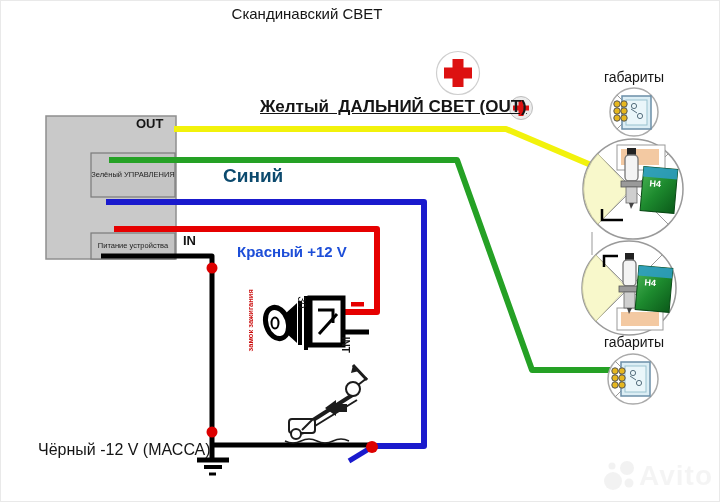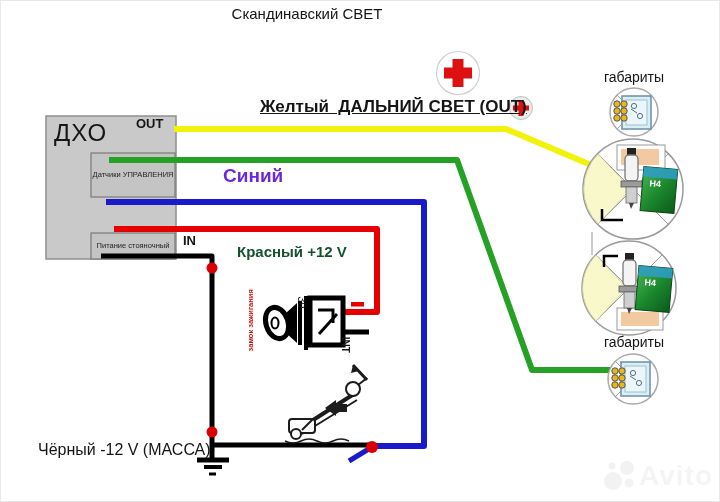--- a/index.html
+++ b/index.html
@@ -186,35 +186,34 @@
     <circle cx="211" cy="431" r="5.5" fill="#dd0000"></circle>
     <circle cx="371" cy="446" r="6" fill="#dd0000"></circle>
   </svg>
 
   <div class="lbl title-line" style="top:4px;">Скандинавский СВЕТ</div>
 
 
   <div class="lbl u" style="left:259px;top:96px;font-size:17px;font-weight:bold;">Желтый  ДАЛЬНИЙ СВЕТ (OUT)</div>
 
 
-  <div class="lbl" style="left:222px;top:164px;font-size:19px;font-weight:bold;color:#6d28d9;">Синий</div>
-
-  <div class="lbl" style="left:236px;top:242px;font-size:15px;font-weight:600;color:#14532d;">Красный +12 V</div>
+  <div class="lbl" style="left:222px;top:164px;font-size:19px;font-weight:bold;color:#0c4a6e;">Синий</div>
+
+  <div class="lbl" style="left:236px;top:242px;font-size:15px;font-weight:600;color:#1d4ed8;">Красный +12 V</div>
 
   <div class="lbl" style="left:37px;top:440px;font-size:16px;">Чёрный -12 V (МАССА)</div>
 
   <div class="lbl" style="left:583px;top:68px;width:100px;text-align:center;font-size:14px;">габариты</div>
   <div class="lbl" style="left:583px;top:333px;width:100px;text-align:center;font-size:14px;">габариты</div>
 
-  <div class="lbl" style="left:53px;top:118px;font-size:24px;letter-spacing:1px;">ДХО</div>
   <div class="lbl" style="left:135px;top:116px;font-size:13px;font-weight:bold;">OUT</div>
   <div class="lbl" style="left:182px;top:233px;font-size:13px;font-weight:bold;">IN</div>
 
-  <div class="lbl boxlabel" style="left:90px;top:152px;width:84px;height:44px;">Датчики УПРАВЛЕНИЯ</div>
-  <div class="lbl boxlabel" style="left:90px;top:232px;width:84px;height:26px;">Питание стояночный</div>
+  <div class="lbl boxlabel" style="left:90px;top:152px;width:84px;height:44px;">Зелёный УПРАВЛЕНИЯ</div>
+  <div class="lbl boxlabel" style="left:90px;top:232px;width:84px;height:26px;">Питание устройства</div>
 
   <div class="lbl rotm90" style="left:205px;top:315px;width:90px;text-align:center;font-size:7.5px;font-weight:bold;color:#cc1111;">замок зажигания</div>
   <div class="lbl rot90" style="left:291px;top:295px;width:20px;text-align:center;font-size:11px;">30</div>
   <div class="lbl rot90" style="left:331px;top:338px;width:26px;text-align:center;font-size:10px;font-weight:bold;">INT</div>
 
   <div id="watermark">
     <svg width="36" height="34" viewBox="0 0 36 34">
       <circle cx="10" cy="22" r="9" fill="#333"></circle>
       <circle cx="24" cy="9" r="7" fill="#333"></circle>
       <circle cx="26" cy="24" r="4.5" fill="#333"></circle>

